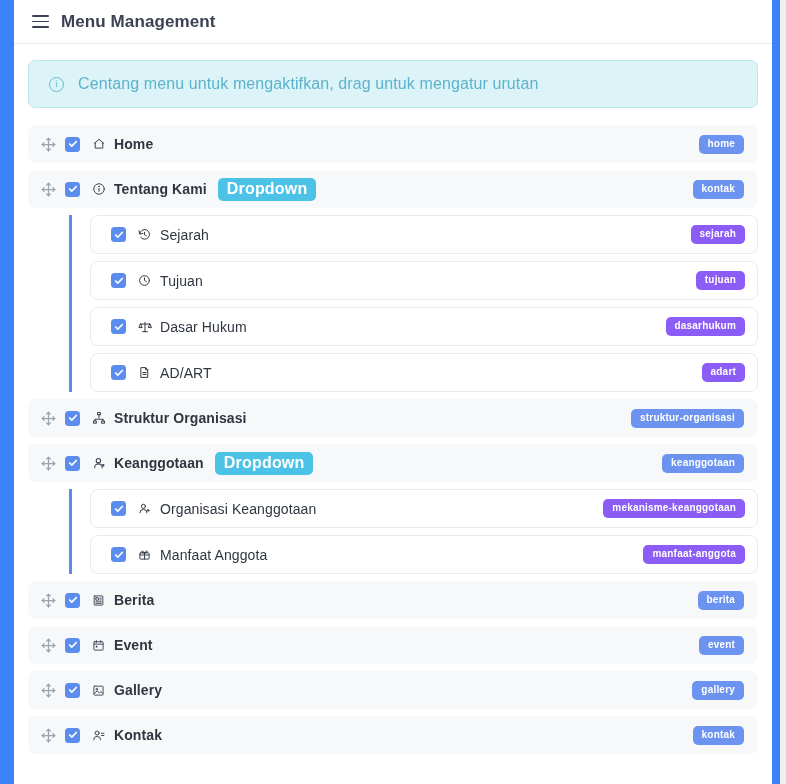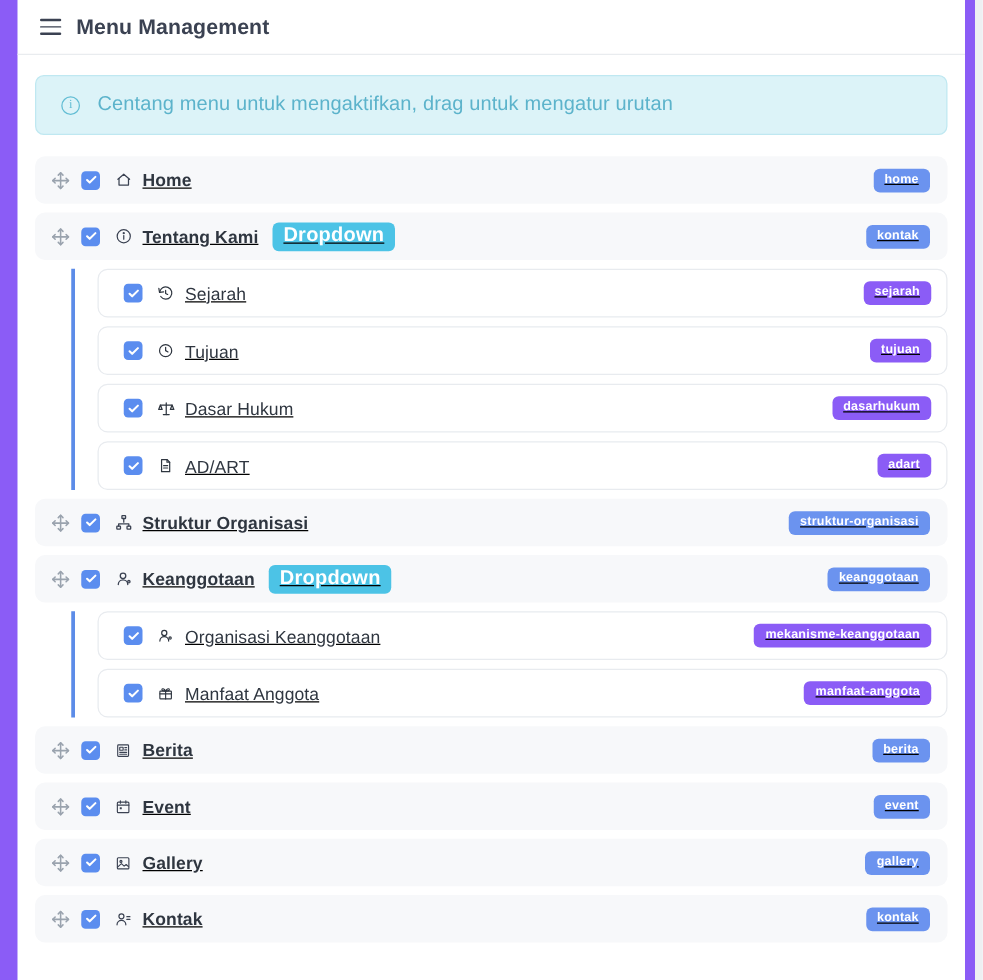--- a/index.html
+++ b/index.html
@@ -8,21 +8,21 @@
     width: 786px;
     height: 784px;
     background: #eef0f3;
     font-family: "Liberation Sans", sans-serif;
     overflow: hidden;
   }
 
   #app {
     width: 780px;
     height: 784px;
-    background: #8b5cf6;
+    background: #3b82f6;
     padding-left: 14px;
     padding-right: 14px;
     position: relative;
   }
 
   .card {
     background: #ffffff;
     width: 758px;
     min-height: 784px;
     position: relative;
@@ -90,38 +90,38 @@
   .info-text {
     font-size: 16px;
     color: #5cb3cb;
     letter-spacing: .1px;
     white-space: nowrap;
   }
 
   
   .menu-list { display: block; }
 
-  .parent-block { margin-bottom: 7px; text-decoration: underline; }
+  .parent-block { margin-bottom: 7px; }
 
   .row {
     display: flex;
     align-items: center;
     border-radius: 8px;
     position: relative;
   }
 
   .row.parent {
     background: #f7f8fa;
     height: 38px;
     padding: 0 14px 0 12px;
   }
 
   .children-wrap {
     margin-top: 7px;
-    margin-left: 29px;
+    margin-left: 41px;
     border-left: 3px solid #5c8ce8;
     padding-left: 18px;
   }
 
   .row.child {
     background: #ffffff;
     border: 1px solid #e8ebef;
     height: 39px;
     padding: 0 12px 0 20px;
     margin-bottom: 7px;

